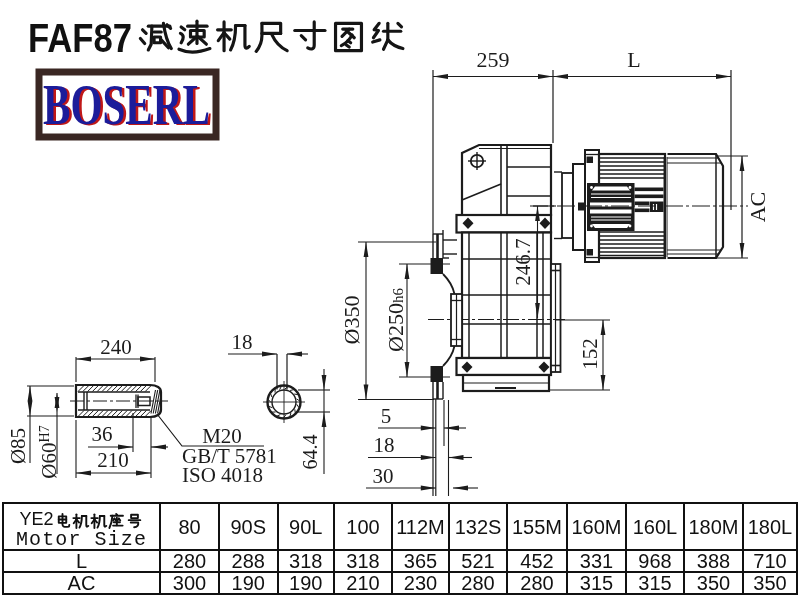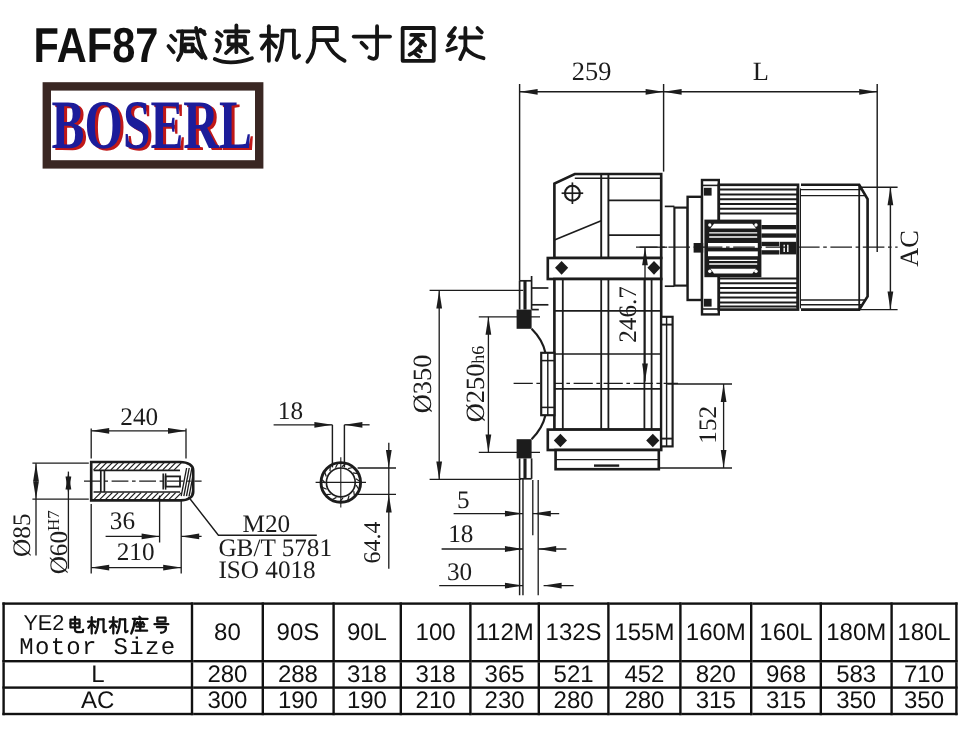--- a/index.html
+++ b/index.html
@@ -574,23 +574,23 @@
         </tr>
 <tr>
           <td class="lab">L</td>
           <td>280</td>
           <td>288</td>
           <td>318</td>
           <td>318</td>
           <td>365</td>
           <td>521</td>
           <td>452</td>
-          <td>820</td>
+          <td>331</td>
           <td>968</td>
-          <td>583</td>
+          <td>388</td>
           <td>710</td>
         </tr>
 <tr>
           <td class="lab">AC</td>
           <td>300</td>
           <td>190</td>
           <td>190</td>
           <td>210</td>
           <td>230</td>
           <td>280</td>

